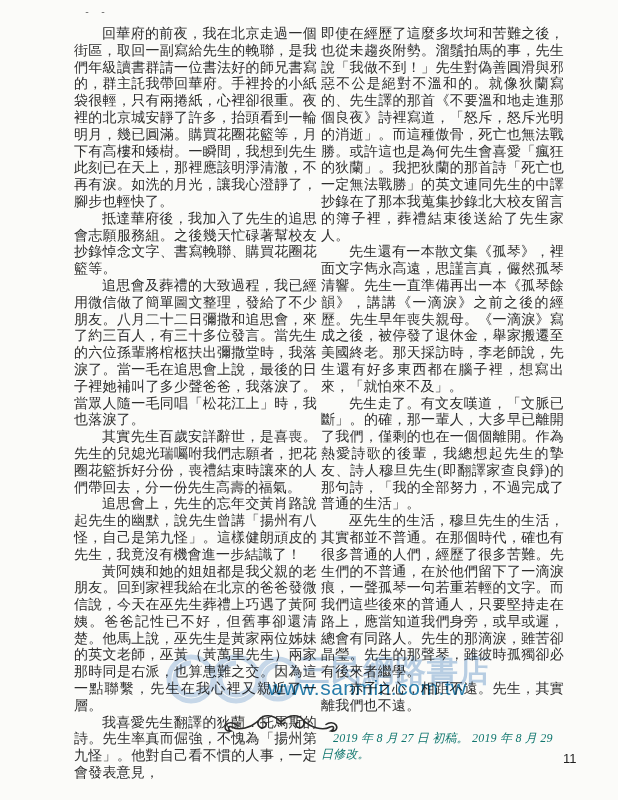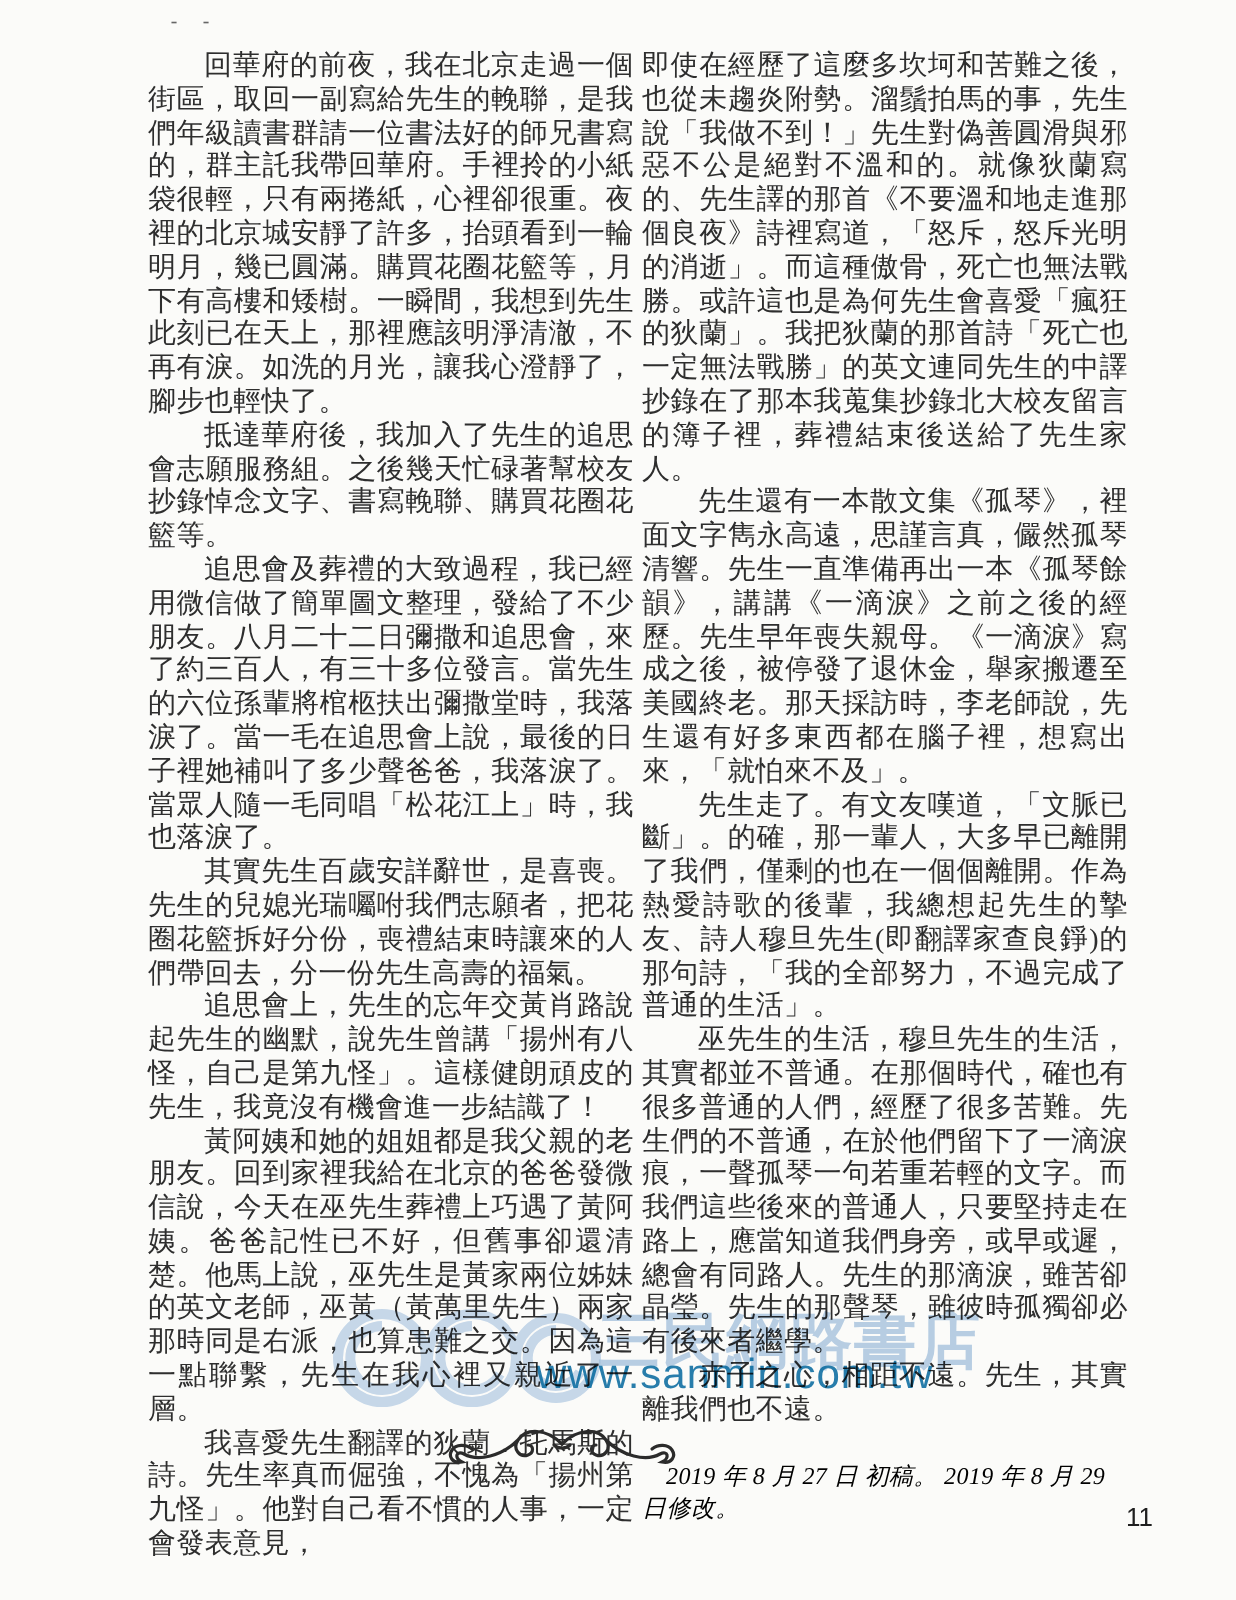--- a/index.html
+++ b/index.html
@@ -26,21 +26,21 @@
   .col p{
     margin:0;
     font-size:14px;line-height:16.8px;letter-spacing:0.2px;
     text-indent:2em;
   }
   .col p.no-indent{text-indent:0;}
   .date-line{
     font-style:italic;
     font-size:12px !important;
     letter-spacing:0.6px;
-    color:#000000;
+    color:#0f766e;
     margin-top:15px !important;
     text-indent:1em !important;
     text-align:left;
   }
   .watermark{
     position:absolute;left:0;top:2px;width:504px;height:800px;
     pointer-events:none;
     mix-blend-mode:multiply;
     z-index:3;
   }

